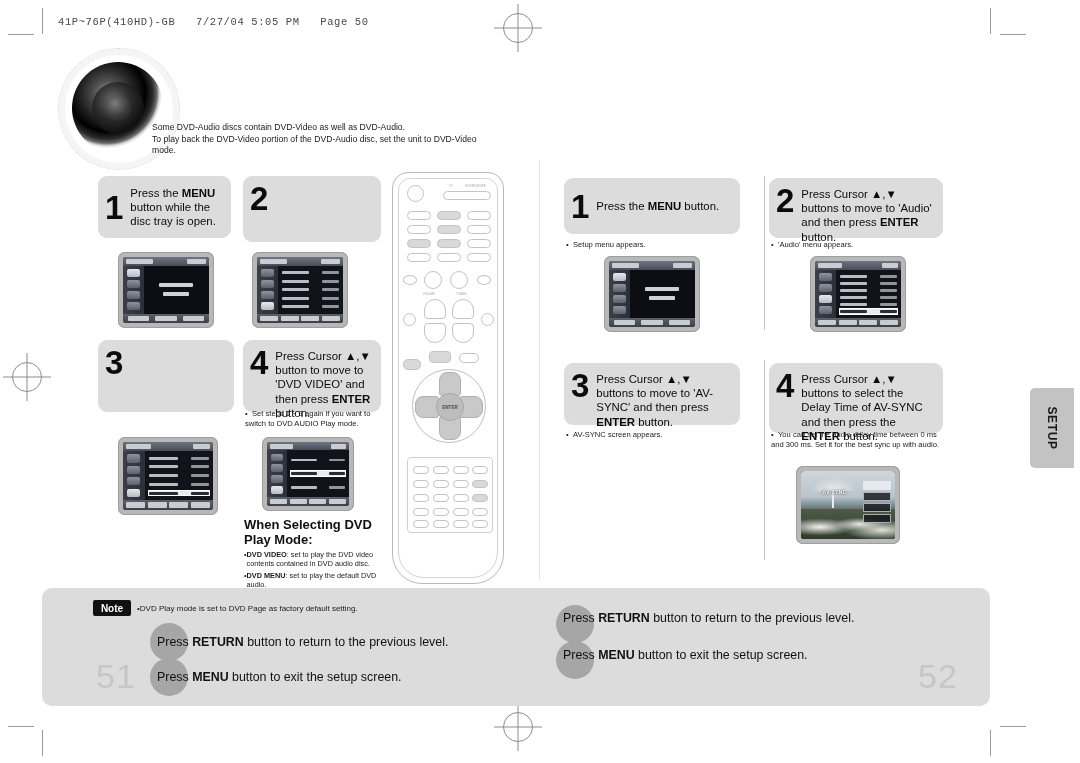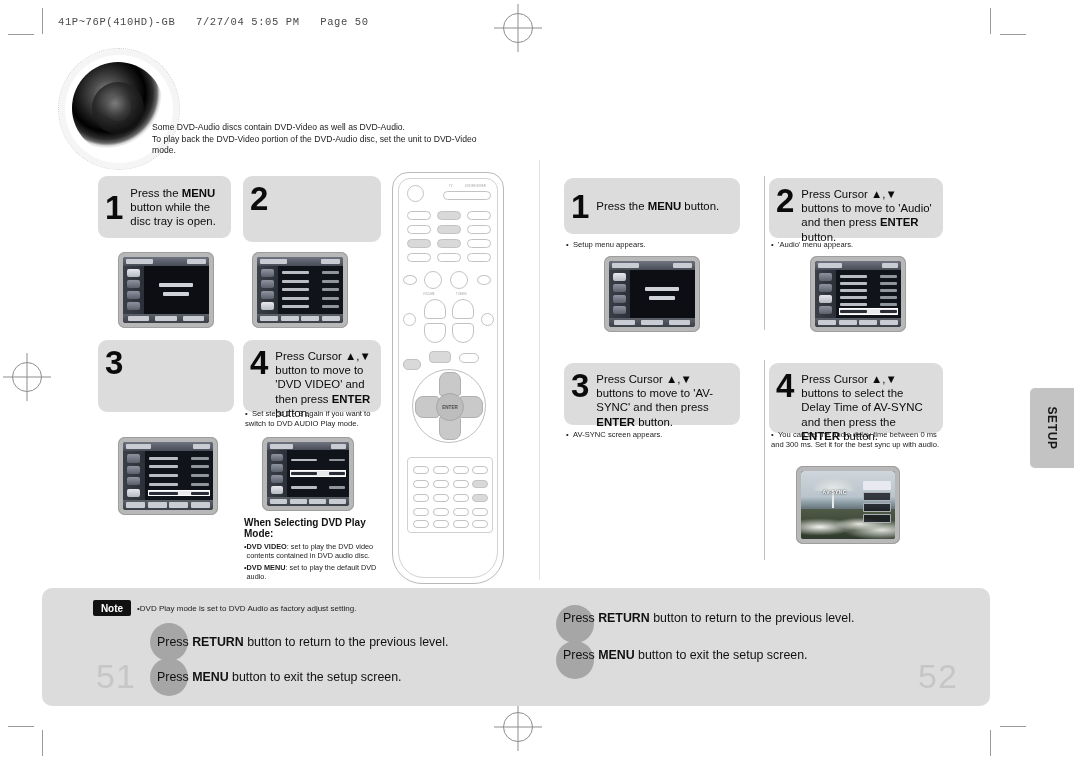--- a/index.html
+++ b/index.html
@@ -609,21 +609,21 @@
       <div class="osd-bottom">
           <div class="osd-chip" style="width:22%"></div>
           <div class="osd-chip" style="width:22%"></div>
           <div class="osd-chip" style="width:22%"></div>
           <div class="osd-chip" style="width:22%"></div>
         </div>
     </div>
   </div>
 
   <div style="position:absolute; left:244px; top:517px; width:140px;">
-    <div style="font-size:10px; font-weight:bold; color:#111; margin-bottom:3px;">When Selecting DVD Play Mode:</div>
+    <div style="font-size:13px; font-weight:bold; color:#111; margin-bottom:3px;">When Selecting DVD Play Mode:</div>
     <div style="font-size:7.3px; line-height:9.4px; color:#1b1b1b; display:flex; margin-bottom:2px;">
       <span class="bullet">•</span>
       <span><b>DVD VIDEO</b><span>: set to play the DVD video contents contained in DVD audio disc.</span></span>
     </div>
     <div style="font-size:7.3px; line-height:9.4px; color:#1b1b1b; display:flex;">
       <span class="bullet">•</span>
       <span><b>DVD MENU</b><span>: set to play the default DVD audio.</span></span>
     </div>
   </div>
 
@@ -824,21 +824,21 @@
   </div>
 
   <div class="side-tab">
     <span>SETUP</span>
   </div>
 
   <div class="bottom-bar"></div>
 
   <div class="note-chip" style="left:93px; top:600px;">Note</div>
   <div class="note-text" style="left:137px; top:604px;">
-    <span class="bullet">•</span><span>DVD Play mode is set to DVD Audio as factory adjust setting.</span>
+    <span class="bullet">•</span><span>DVD Play mode is set to DVD Page as factory default setting.</span>
   </div>
 
   <div class="foot-dot" style="left:150px; top:623px;"></div>
   <div class="footline" style="left:157px; top:635px;">Press <b>RETURN</b> button to return to the previous level.</div>
   <div class="foot-dot" style="left:150px; top:658px;"></div>
   <div class="footline" style="left:157px; top:670px;">Press <b>MENU</b> button to exit the setup screen.</div>
   <div class="pagenum" style="left:96px; top:657px;">51</div>
 
   <div class="foot-dot" style="left:556px; top:605px;"></div>
   <div class="footline" style="left:563px; top:611px;">Press <b>RETURN</b> button to return to the previous level.</div>

